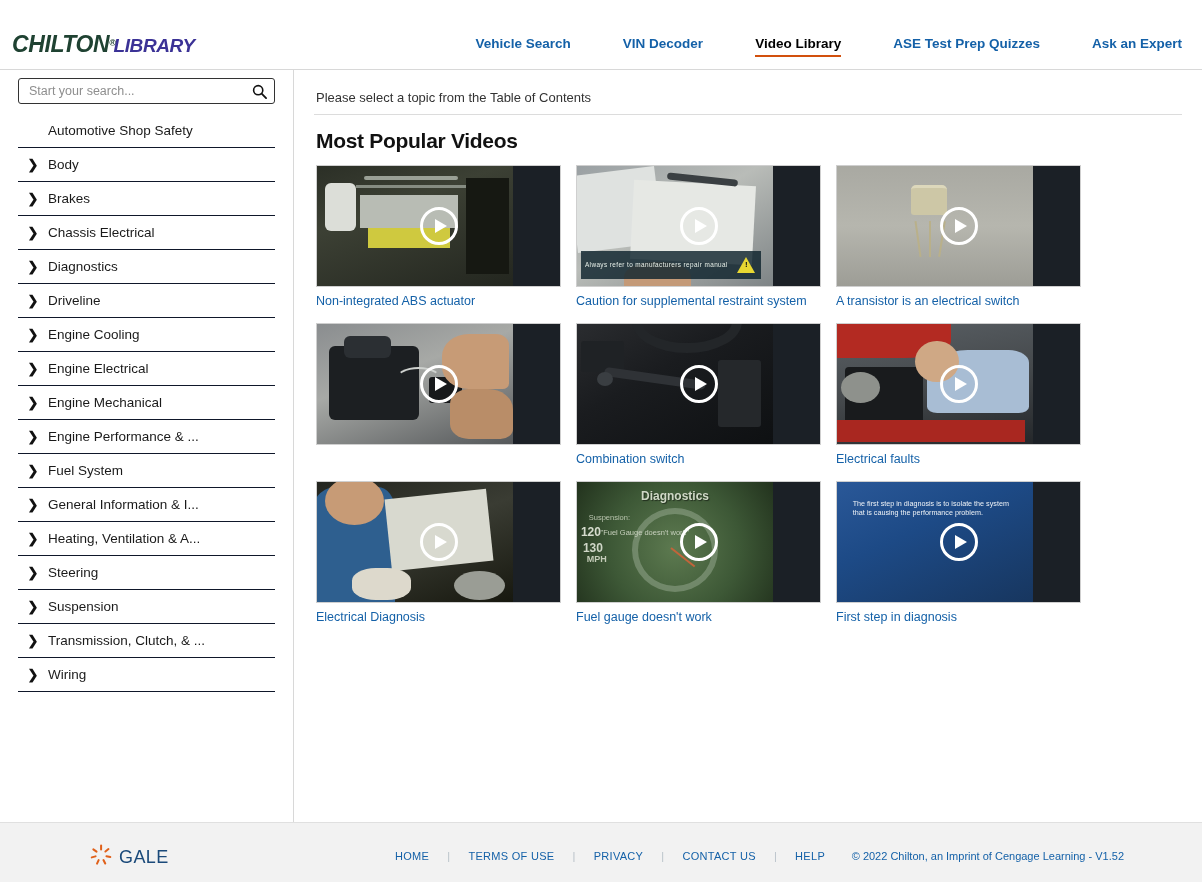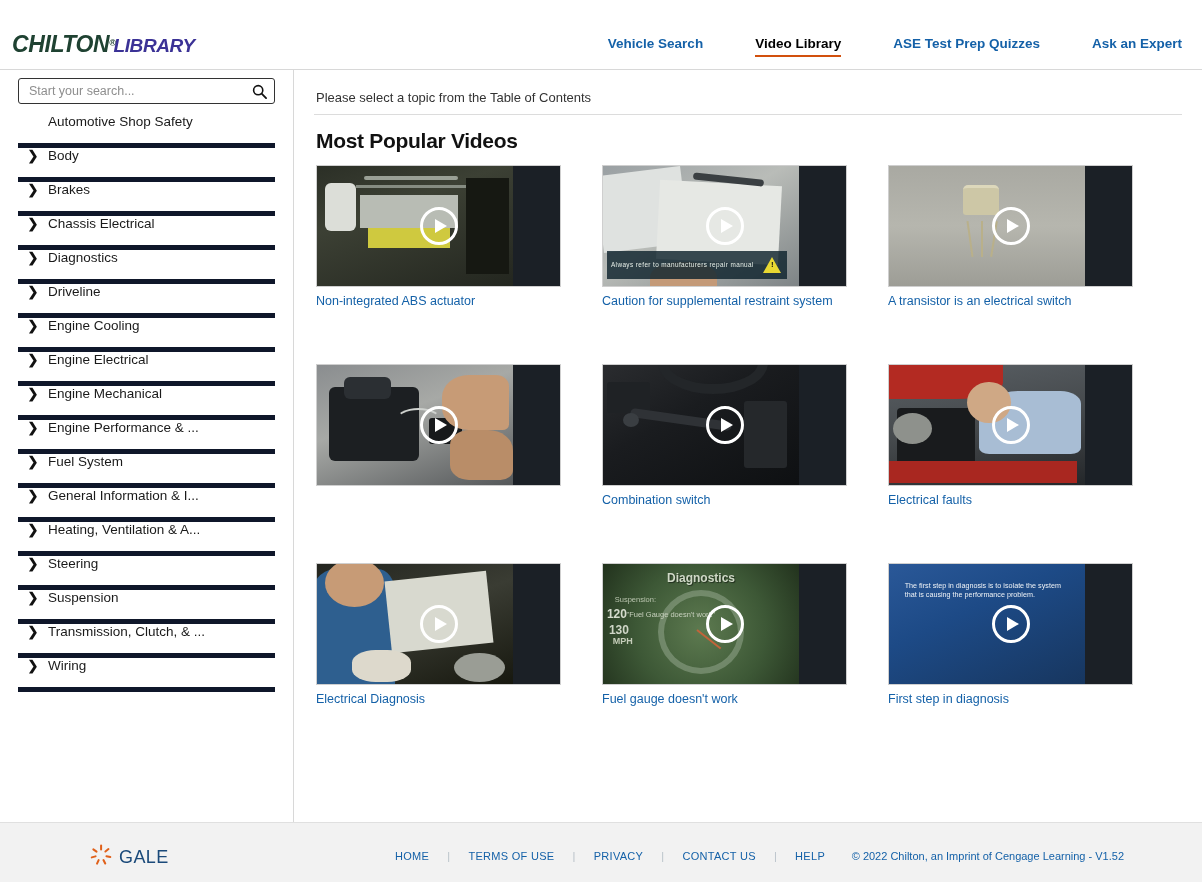--- a/index.html
+++ b/index.html
@@ -73,22 +73,22 @@
     font-family: "Liberation Sans", sans-serif; background: transparent;
     padding: 0; height: 30px;
   }
   .search-input::placeholder { color: #8e8e8e; }
   .search-btn {
     background: transparent; border: 0; cursor: pointer; padding: 0 0 0 4px;
     display:flex; align-items:center;
   }
   .toc-list { padding: 4px 18px 0 18px; }
   .toc-item {
-    display: flex; height: 34px;
-    border-bottom: 5px solid #0f172a; cursor: pointer; position: relative;
+    display: flex; align-items: center; height: 34px;
+    border-bottom: 1px solid #0f172a; cursor: pointer; position: relative;
   }
   .toc-item .chev {
     width: 30px; flex: 0 0 30px; text-align: center;
     font-size: 13px; font-weight: bold; color: #111;
   }
   .toc-item .lbl { font-size: 13.5px; color: #1a1a1a; white-space: nowrap; }
   .toc-item.no-chev .chev { visibility: hidden; }
 
   
   .main { flex: 1; padding: 0 0 0 0; position: relative; background: #fff; }
@@ -98,21 +98,20 @@
   .topic-sep { height: 1px; background: #dcdcdc; margin: 0 20px 0 20px; }
   .section-title {
     font-size: 21px; font-weight: bold; color: #111;
     padding: 14px 0 12px 22px; letter-spacing: -0.3px;
   }
 
   .video-grid {
     display: grid; grid-template-columns: repeat(3, 245px);
     column-gap: 15px; row-gap: 0px;
     padding-left: 22px;
-    gap: 41px;
   }
   .video-card { width: 245px; margin-bottom: 14px; }
   .thumb {
     position: relative; width: 245px; height: 122px;
     border: 1px solid #cfcfcf; overflow: hidden; background: #1b1f24;
     cursor: pointer;
   }
   .thumb .pic {
     position: absolute; left: 0; top: 0; width: 196px; height: 120px;
     overflow: hidden;
@@ -257,20 +256,21 @@
 <body>
 
 <div class="page">
 
   <div class="header">
     <div class="logo">
       <span class="chilton">CHILTON</span><span class="reg">®</span><span class="library">LIBRARY</span>
     </div>
     <div class="nav">
       <div class="nav-item">Vehicle Search</div>
+      <div class="nav-item">VIN Decoder</div>
       <div class="nav-item active">Video Library</div>
       <div class="nav-item">ASE Test Prep Quizzes</div>
       <div class="nav-item">Ask an Expert</div>
     </div>
   </div>
 
   <div class="body-wrap">
 
     <div class="sidebar">
       <div class="search-row">

